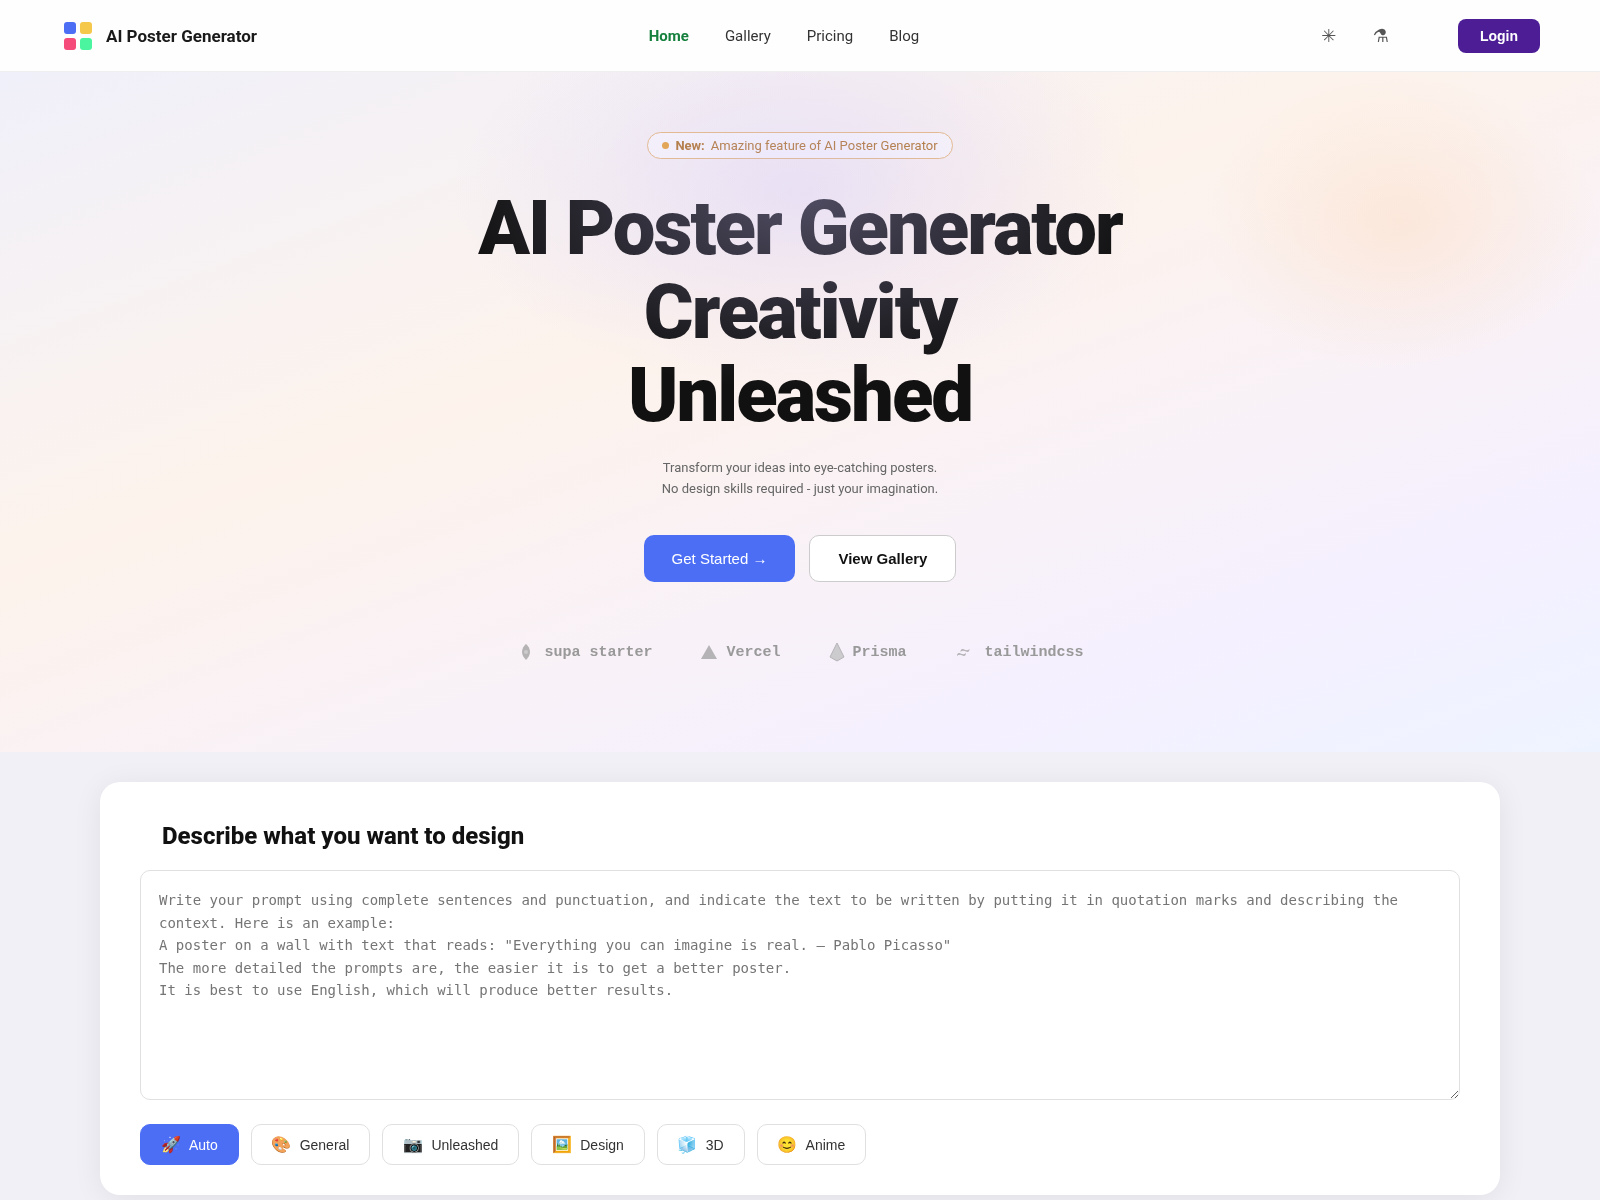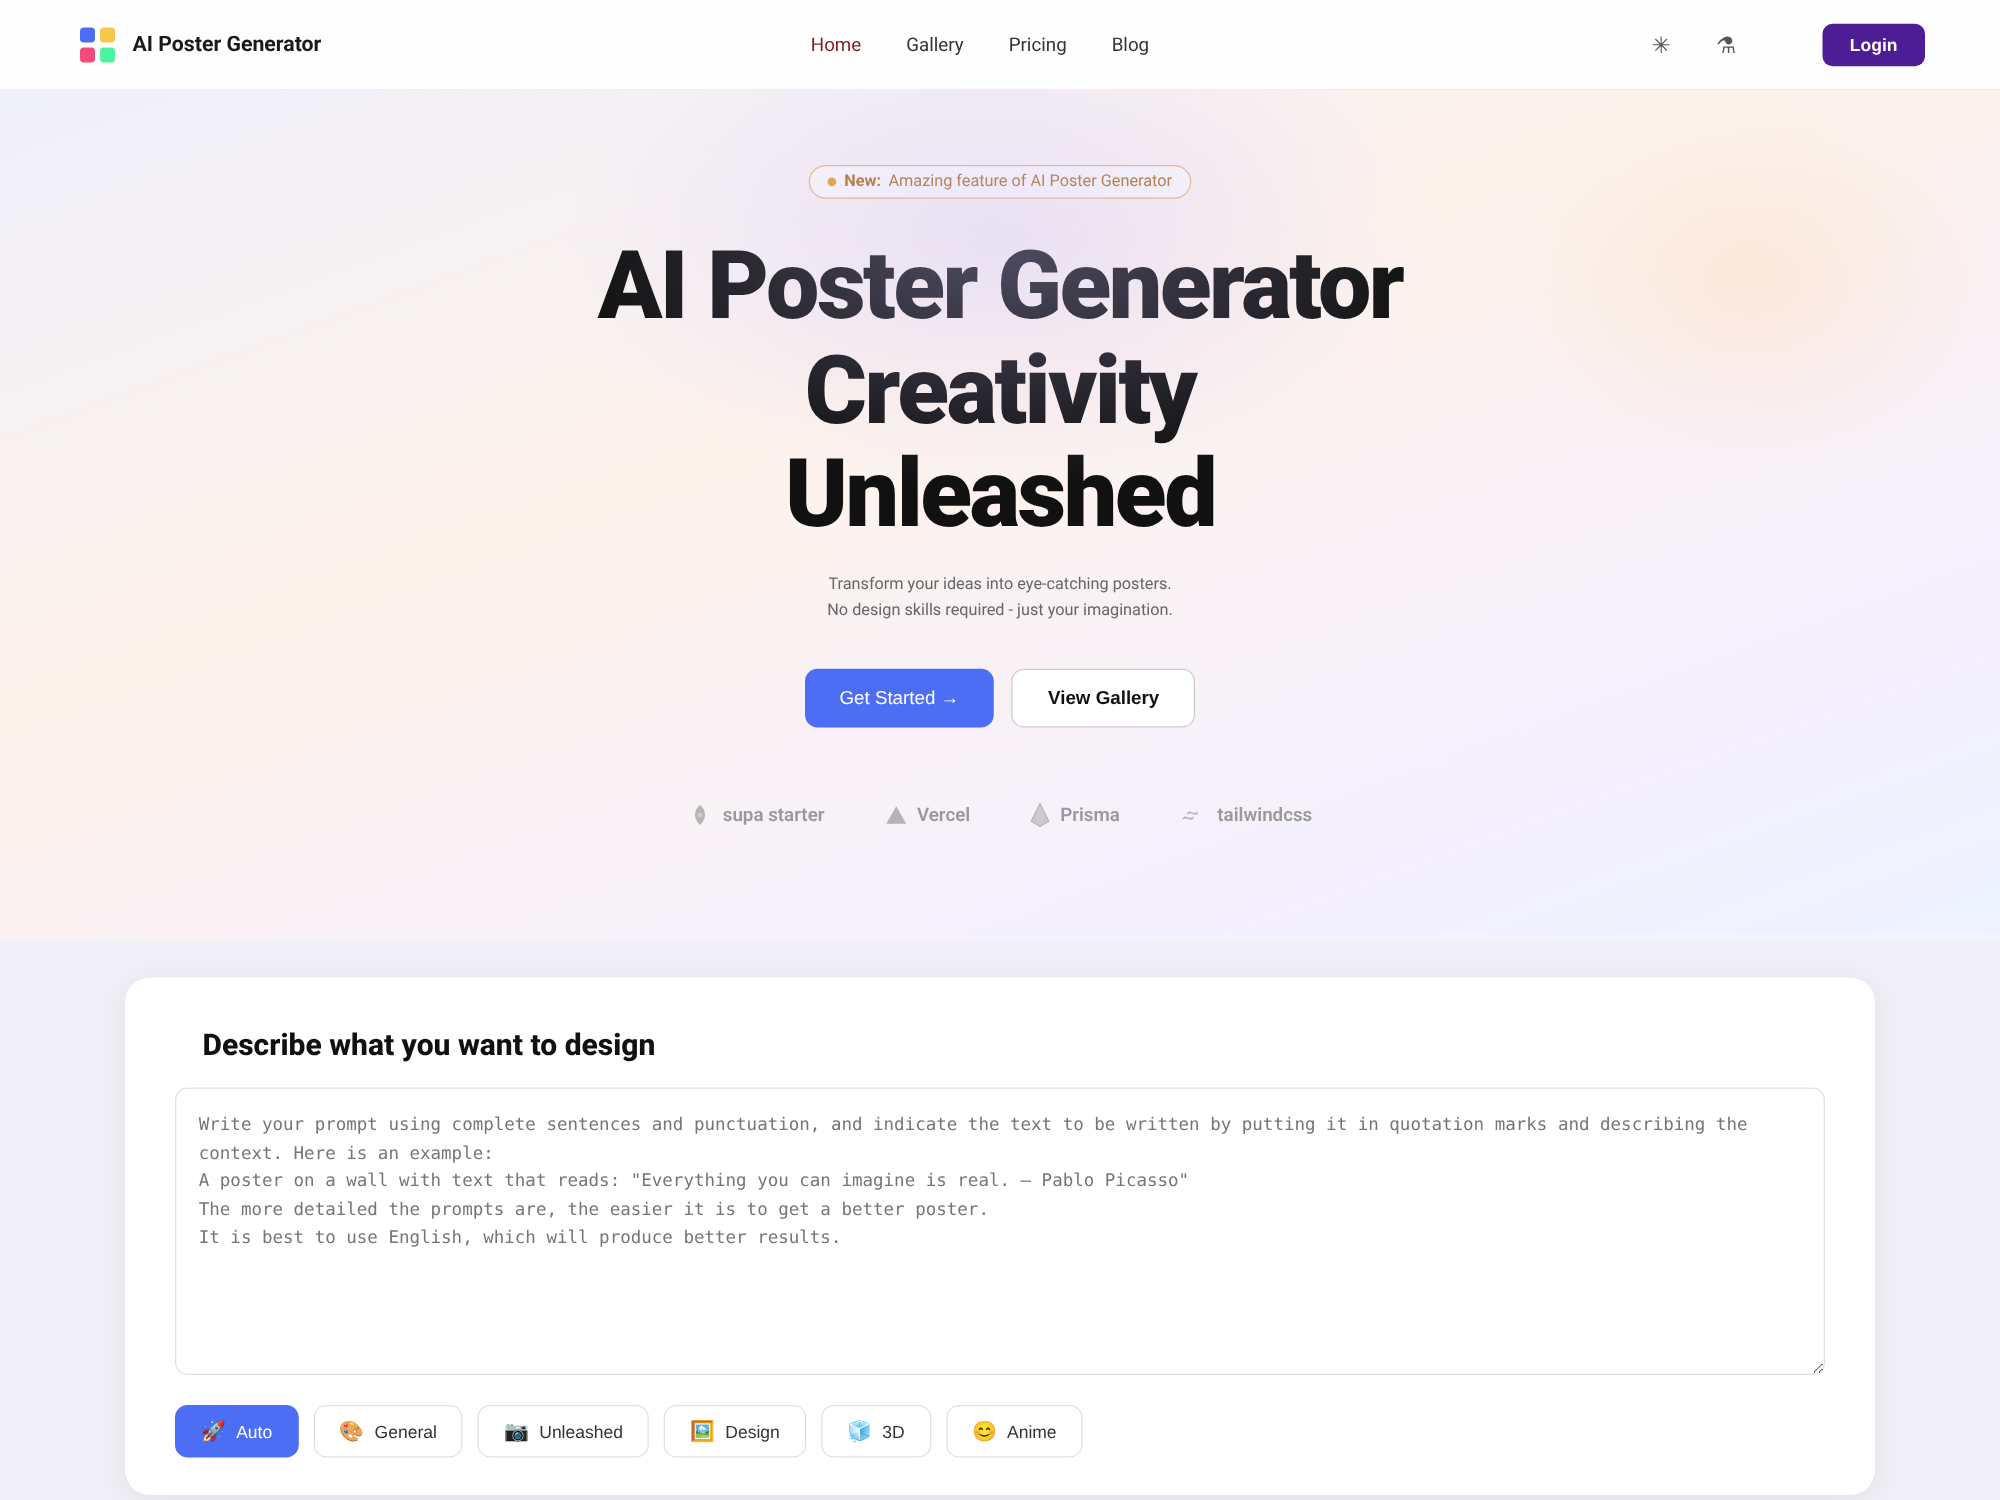--- a/index.html
+++ b/index.html
@@ -54,22 +54,22 @@
     }
 
     .nav-link {
       font-size: 15px;
       color: #333;
       text-decoration: none;
       cursor: pointer;
     }
 
     .nav-link.active {
-      font-weight: 400;
-      color: #7f1d1d;
+      font-weight: 700;
+      color: #15803d;
     }
 
     .navbar-right {
       display: flex;
       align-items: center;
       gap: 16px;
     }
 
     .icon-btn {
       width: 36px;
@@ -202,20 +202,21 @@
       cursor: pointer;
     }
 
     
     .partners {
       display: flex;
       justify-content: center;
       align-items: center;
       gap: 48px;
       padding: 10px 0 40px;
+      font-family: Liberation Mono, monospace;
     }
 
     .partner-logo {
       display: flex;
       align-items: center;
       gap: 8px;
       color: #999;
       font-size: 15px;
       font-weight: 600;
     }

